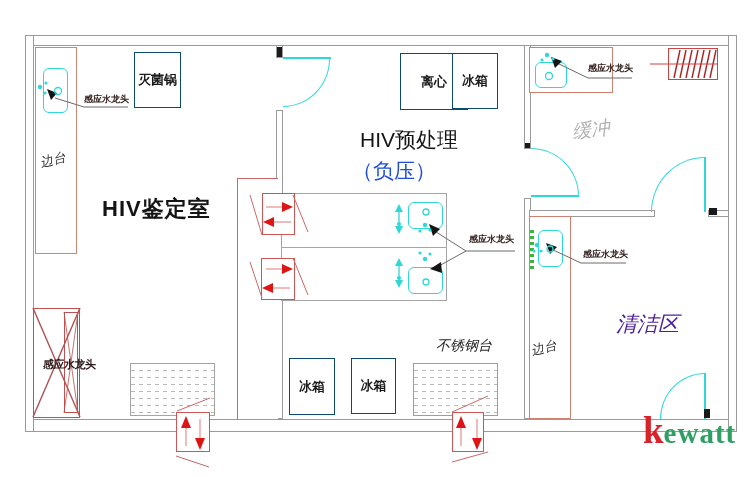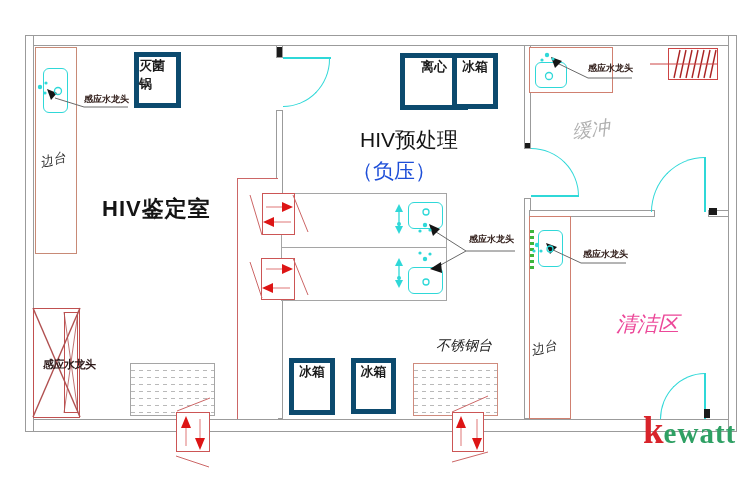--- a/index.html
+++ b/index.html
@@ -8,22 +8,22 @@
   
   .wall{position:absolute;box-sizing:border-box;background:#fff;border:1px solid #9b9b9b;z-index:1;}
   
   .bench{position:absolute;box-sizing:border-box;background:#fff;z-index:2;}
   .bench.redline{border:1px solid #d08070;}
   .bench.grayline{border:1px solid #a5a5a5;}
   .dashfill{background-image:
       repeating-linear-gradient(to right, rgba(255,255,255,0) 0 4px, #fff 4px 8px),
       repeating-linear-gradient(to bottom, transparent 0 6px, #b9b9b9 6px 7px);}
   
-  .ebox{position:absolute;box-sizing:border-box;border:5px solid #0c4a6e;background:#fff;
-        display:flex;justify-content:center;z-index:3;
+  .ebox{position:absolute;box-sizing:border-box;border:1px solid #0c4a6e;background:#fff;
+        display:flex;align-items:center;justify-content:center;z-index:3;
         color:#1a1a1a;font-weight:bold;}
   
   .passbox{position:absolute;box-sizing:border-box;border:1px solid #cc5555;background:#fff;z-index:4;}
   
   .sink{position:absolute;box-sizing:border-box;border:1.5px solid #2fd8d8;border-radius:6px;
         background:#fff;z-index:4;}
   
   .leafh{position:absolute;border-top:2px solid #2fd8d8;z-index:5;}
   .leafv{position:absolute;border-left:2px solid #2fd8d8;z-index:5;}
   .arc{position:absolute;box-sizing:border-box;z-index:5;background:transparent;}
@@ -219,21 +219,21 @@
     </g>
   </svg>
 
   <div class="lbl" style="left:360px;top:128px;font-size:21px;color:#141414;">HIV预处理</div>
 
   <div class="lbl" style="left:102px;top:197px;font-size:22px;font-weight:bold;letter-spacing:1px;color:#141414;">HIV鉴定室</div>
   <div class="lbl" style="left:352px;top:159px;font-size:21px;color:#1d4ed8;">（负压）</div>
 
   <div class="lbl" style="left:572px;top:120px;font-size:19px;font-style:italic;color:#b0b0b0;transform:rotate(-8deg);">缓冲</div>
 
-  <div class="lbl" style="left:616px;top:312px;font-size:21px;font-style:italic;color:#ec4899;">清洁区</div>
+  <div class="lbl" style="left:616px;top:312px;font-size:21px;font-style:italic;color:#4c1d95;">清洁区</div>
 
   <div class="lbl" style="left:40px;top:153px;font-size:13px;font-style:italic;color:#333;transform:rotate(-14deg);">边台</div>
   <div class="lbl" style="left:531px;top:341px;font-size:13px;font-style:italic;color:#333;transform:rotate(-14deg);">边台</div>
 
   <div class="lbl" style="left:436px;top:338px;font-size:14px;font-style:italic;color:#222;">不锈钢台</div>
 
   <div class="lbl" style="left:43px;top:358px;font-size:11px;font-weight:bold;letter-spacing:-0.5px;color:#2e1b1b;">感应水龙头</div>
 
   <div class="lbl" style="left:84px;top:95px;font-size:9px;font-weight:bold;color:#33201c;">感应水龙头</div>
   <div class="lbl" style="left:588px;top:64px;font-size:9px;font-weight:bold;color:#33201c;">感应水龙头</div>

